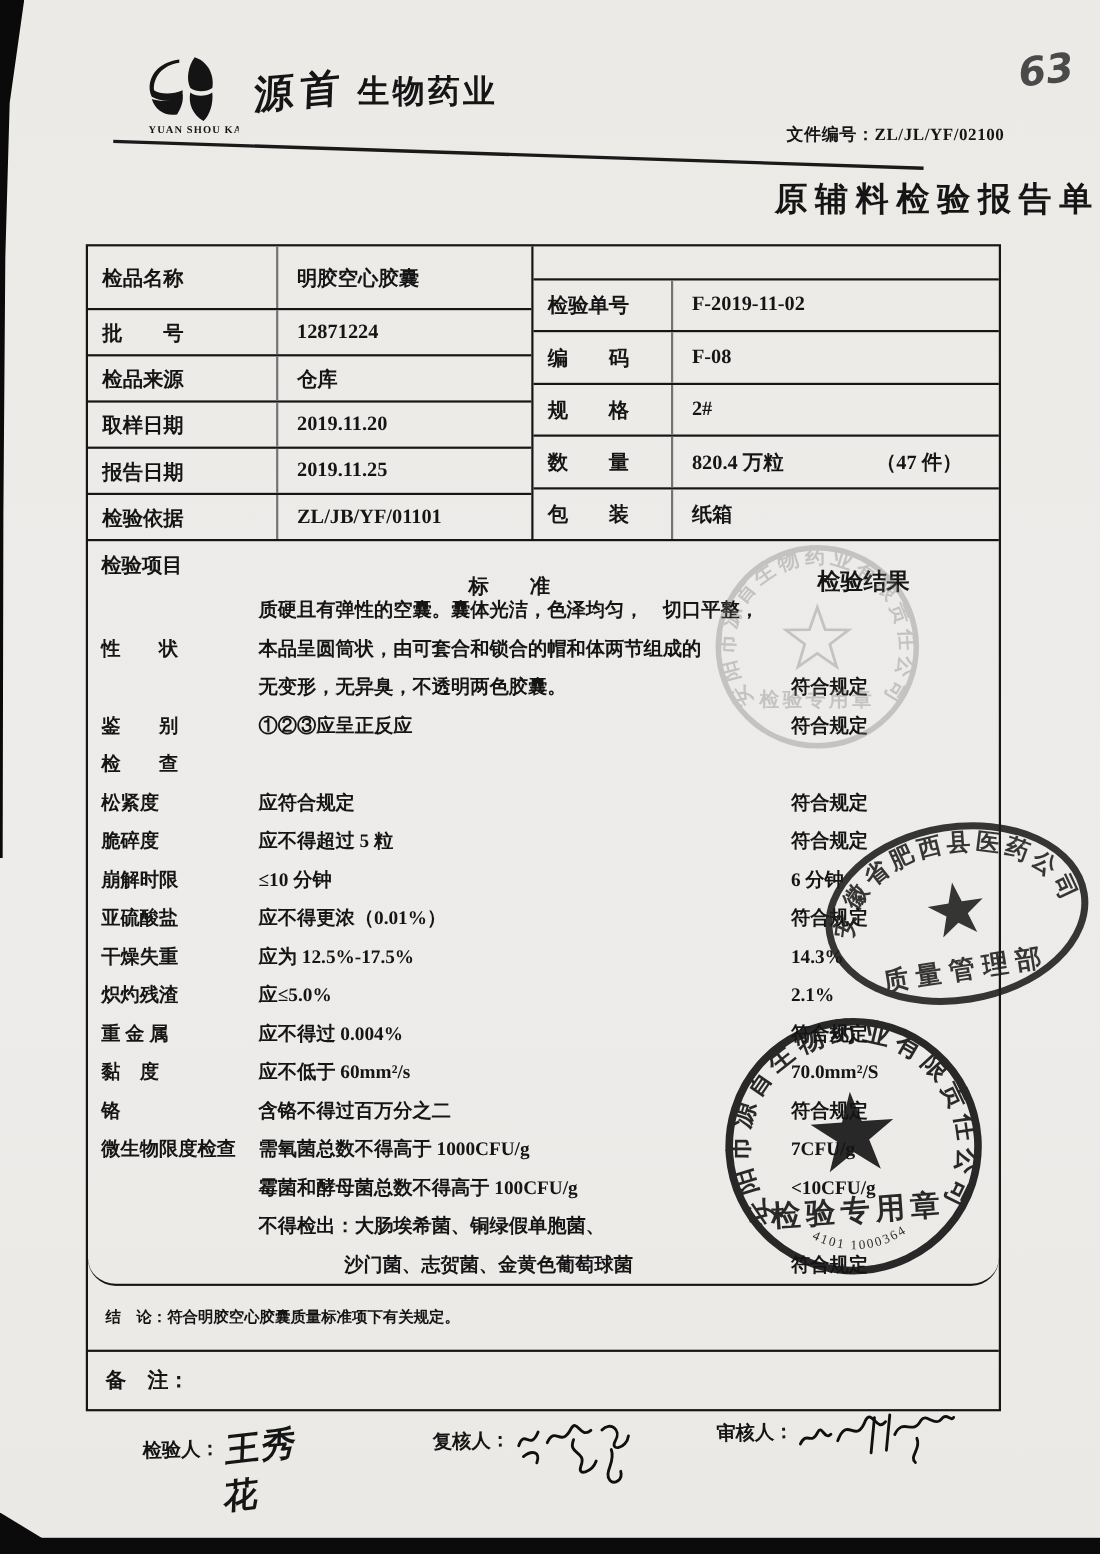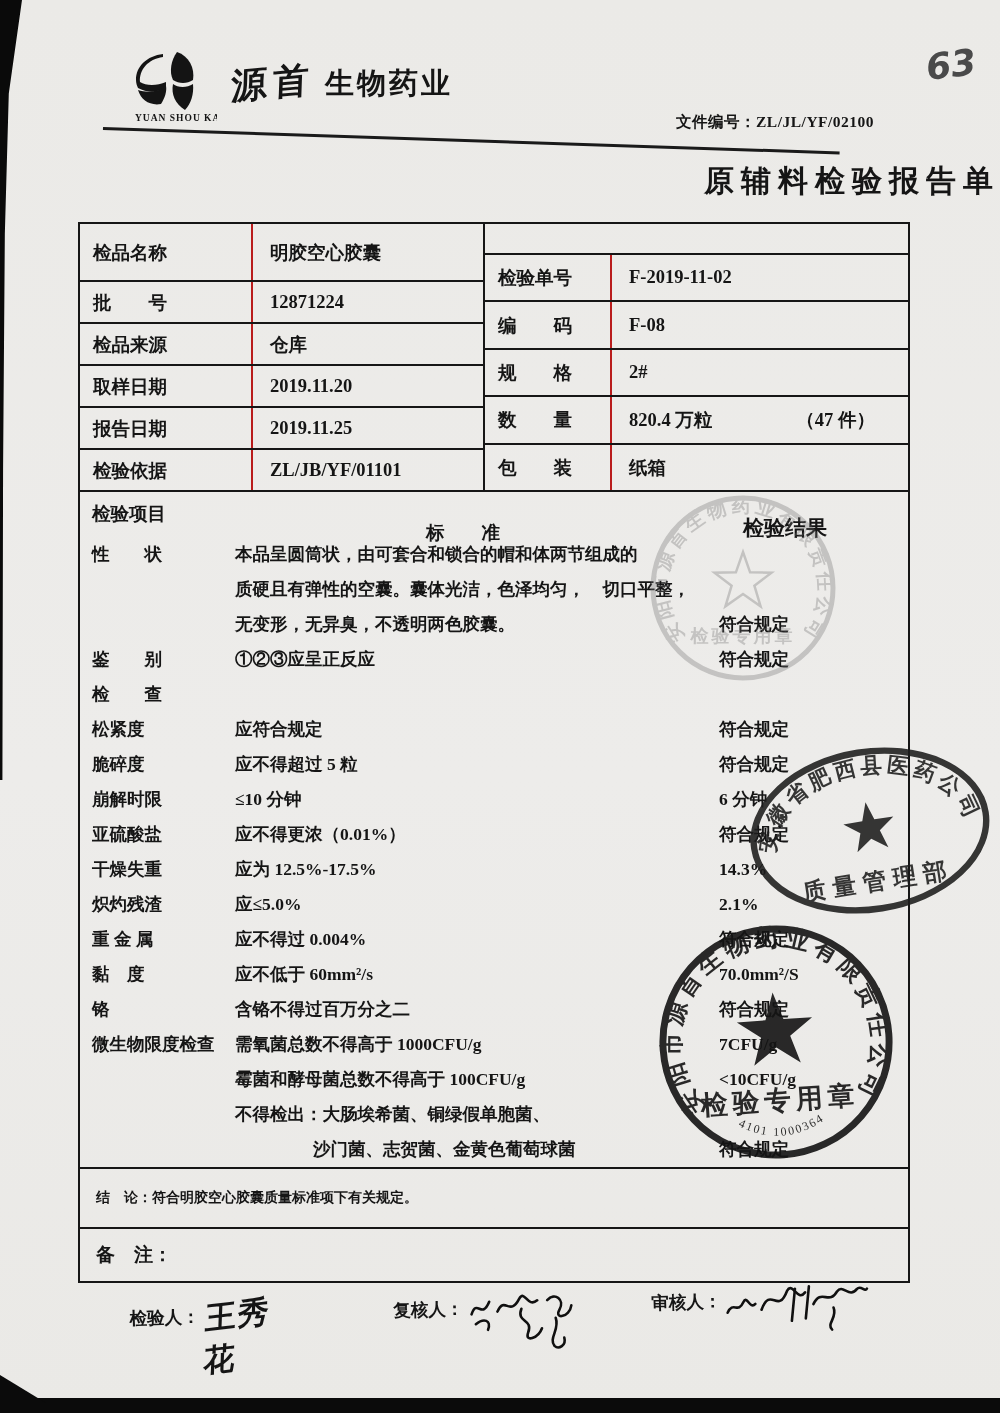--- a/index.html
+++ b/index.html
@@ -13,44 +13,44 @@
   #edge-bottom{left:0;bottom:0;width:100%;height:15px;background:#0b0b0b;}
   #edge-bottom-left{left:0;bottom:10px;width:46px;height:28px;background:#0b0b0b;
     clip-path:polygon(0 0,0 100%,100% 100%);}
   
   #logo{left:133px;top:50px;display:flex;align-items:center;}
   #logo svg{display:block;}
   .logo-script{font-size:36px;font-weight:700;transform:rotate(-5deg) skewX(-7deg);
     margin:0 10px 8px 14px;letter-spacing:6px;}
   .logo-suffix{font-family:"Liberation Sans",sans-serif;font-size:29px;font-weight:800;
     letter-spacing:3px;margin-bottom:6px;}
-  #doc-number{left:676px;top:112px;font-size:15.5px;font-weight:700;letter-spacing:.5px;}
+  #doc-number{left:715px;top:112px;font-size:15.5px;font-weight:700;letter-spacing:.5px;}
   #header-rule{left:103px;top:127px;width:737px;height:2.5px;background:#1a1a1a;
     transform:rotate(1.9deg);transform-origin:left center;}
   #hand-number{left:926px;top:44px;font-size:36px;color:#4a4a4a;font-weight:600;
     font-style:italic;transform:rotate(-7deg);font-family:"DejaVu Sans",sans-serif;}
   #page-title{left:0;top:161px;width:100%;text-align:right;
     font-family:"Liberation Sans",sans-serif;font-size:30px;font-weight:800;letter-spacing:7px;}
   
   #main-table{left:78px;top:222px;width:828px;border:2.5px solid #161616;}
   #info-section{display:flex;height:266px;border-bottom:2.5px solid #161616;}
   #info-left{width:403px;border-right:2.5px solid #161616;display:flex;flex-direction:column;}
   #info-right{flex:1;display:flex;flex-direction:column;}
   .info-row{flex:1;display:flex;border-bottom:2px solid #161616;min-height:0;}
   .info-row.first{flex:none;height:56px;}
   #info-left .info-row:last-child,#info-right .info-row:last-child{border-bottom:none;}
   .info-spacer{height:29px;border-bottom:2px solid #161616;}
-  .cell-label{width:158px;border-right:2px solid #b91c1c;display:flex;align-items:center;
+  .cell-label{width:158px;border-right:2px solid #737373;display:flex;align-items:center;
     padding-left:13px;font-size:18.5px;font-weight:700;white-space:nowrap;}
   #info-right .cell-label{width:112px;}
   .cell-value{flex:1;display:flex;align-items:center;padding-left:17px;
     font-size:18.5px;font-weight:600;white-space:nowrap;}
   .note{margin-left:84px;}
   
-  #std-section{height:675px;border-bottom:2.5px solid #161616;position:relative;}
+  #std-section{height:675px;border-bottom:2.5px solid #161616;position:relative;border-radius:25px;}
   #std-header{height:45px;display:grid;grid-template-columns:155px 456px 1fr;}
   .h-item{padding:9px 0 0 12px;font-size:18.5px;font-weight:700;}
   .h-std{text-align:center;padding-top:28px;font-size:18.5px;font-weight:700;}
   .h-res{padding:22px 0 0 52px;font-size:21px;font-weight:700;}
   .std-line{display:grid;grid-template-columns:155px 456px 1fr;height:35px;line-height:35px;
     font-size:17.5px;}
   .c-item{padding-left:12px;font-weight:700;white-space:nowrap;}
   .c-std{font-weight:600;white-space:nowrap;}
   .c-res{padding-left:28px;font-weight:700;white-space:nowrap;}
   
@@ -156,27 +156,27 @@
   </div>
 
   <div id="std-section">
     <div id="std-header">
       <div class="h-item">检验项目</div>
       <div class="h-std">标　　准</div>
       <div class="h-res">检验结果</div>
     </div>
     <div id="std-rows">
         <div class="std-line">
+          <div class="c-item"></div>
+          <div class="c-std">质硬且有弹性的空囊。囊体光洁，色泽均匀，　切口平整，</div>
+          <div class="c-res"></div>
+        </div>
+        <div class="std-line">
           <div class="c-item">性　　状</div>
           <div class="c-std">本品呈圆筒状，由可套合和锁合的帽和体两节组成的</div>
-          <div class="c-res"></div>
-        </div>
-        <div class="std-line">
-          <div class="c-item"></div>
-          <div class="c-std">质硬且有弹性的空囊。囊体光洁，色泽均匀，　切口平整，</div>
           <div class="c-res"></div>
         </div>
         <div class="std-line">
           <div class="c-item"></div>
           <div class="c-std">无变形，无异臭，不透明两色胶囊。</div>
           <div class="c-res">符合规定</div>
         </div>
         <div class="std-line">
           <div class="c-item">鉴　　别</div>
           <div class="c-std">①②③应呈正反应</div>

